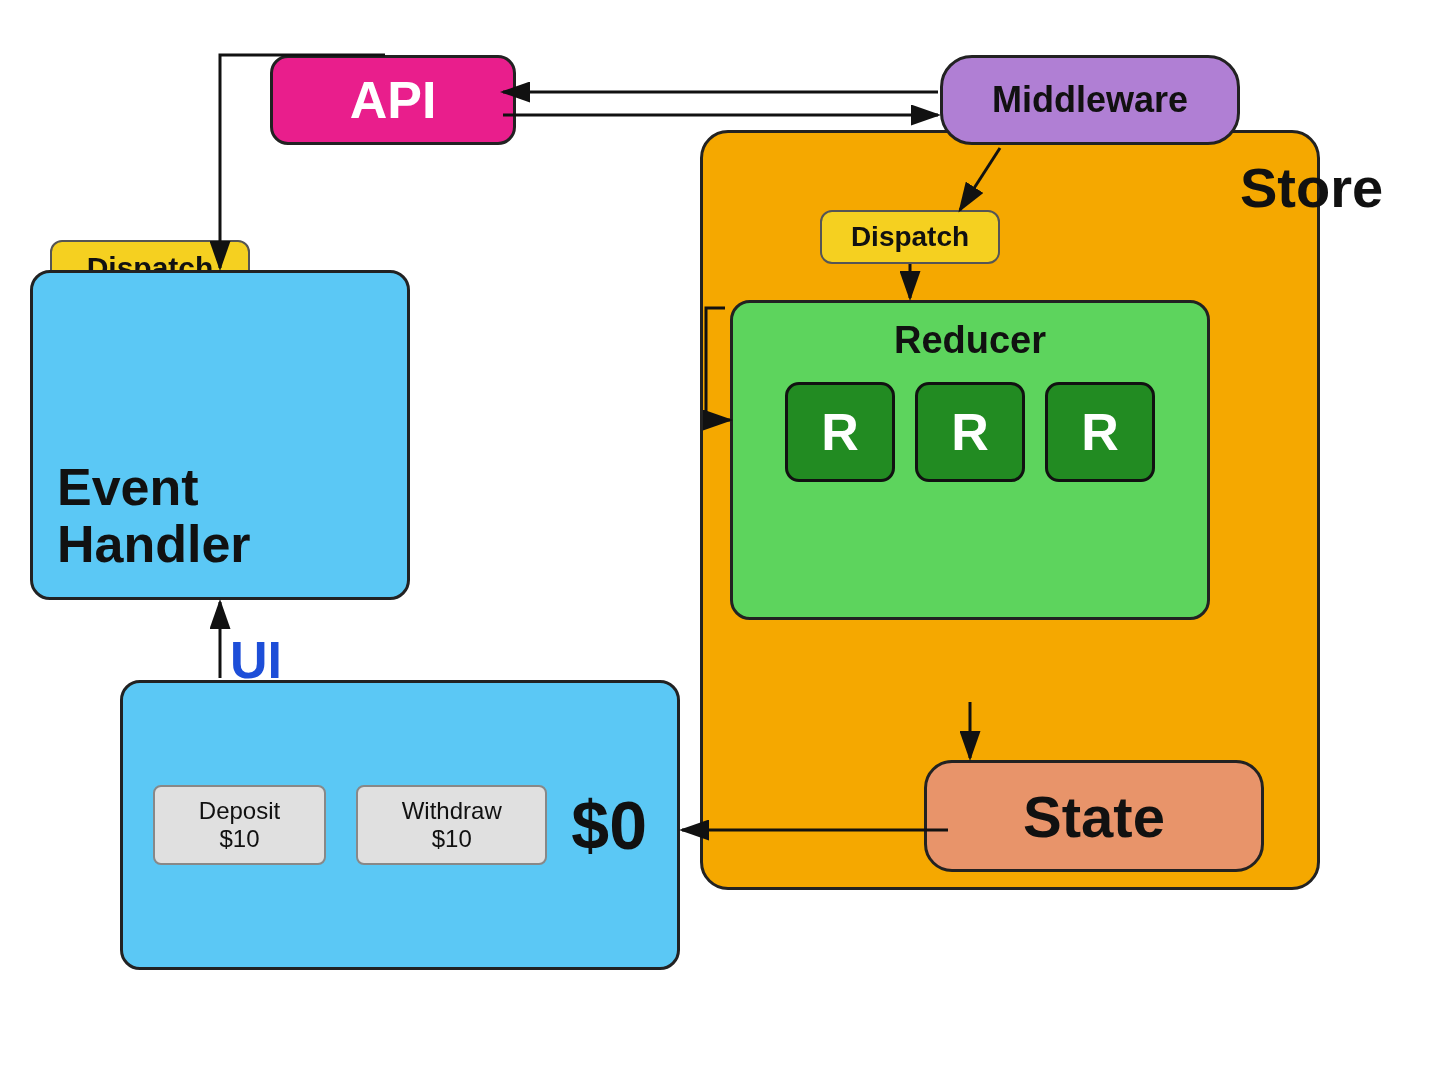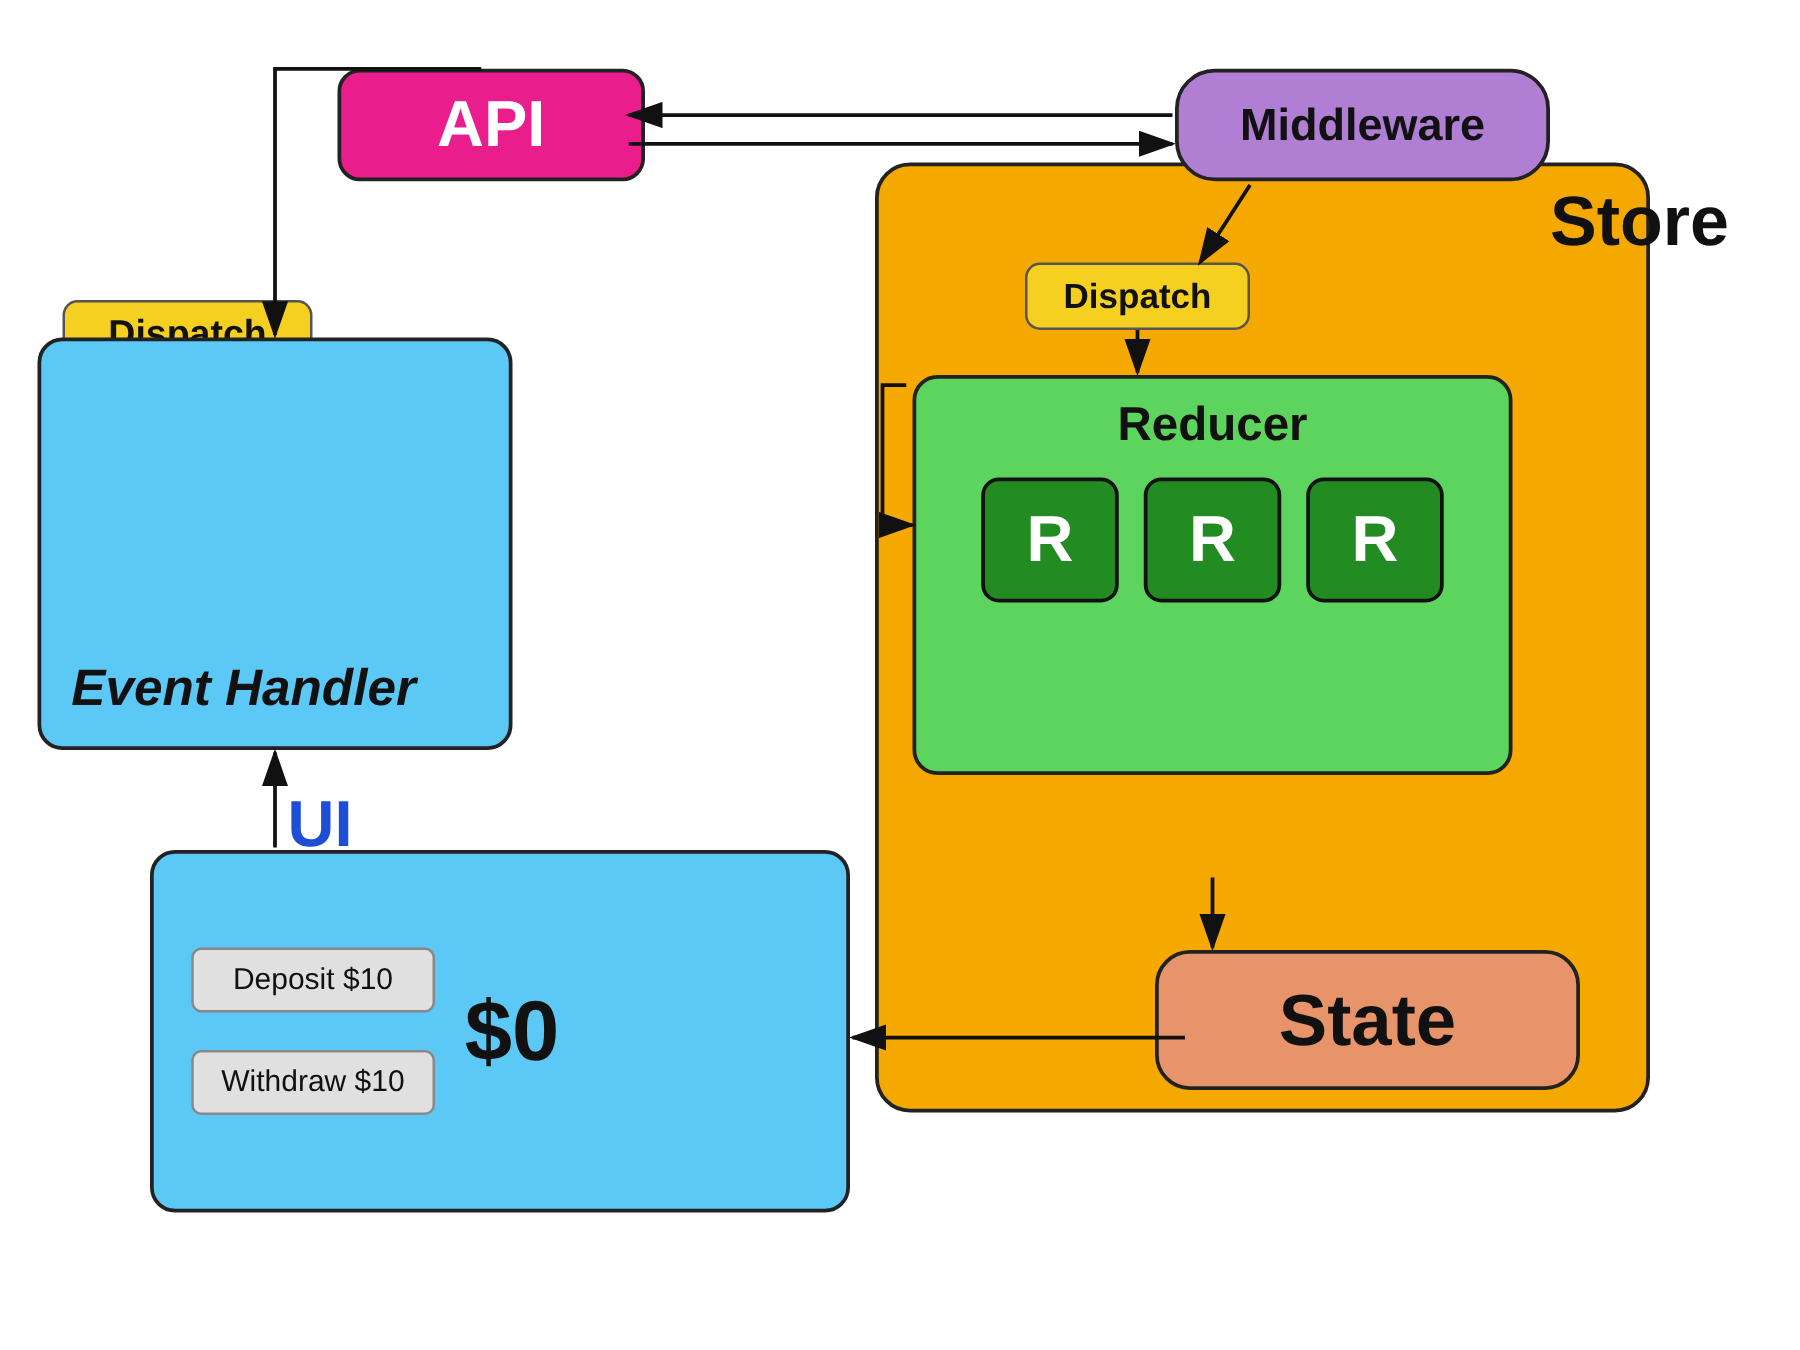--- a/index.html
+++ b/index.html
@@ -27,21 +27,21 @@
       top: 130px; left: 700px;
       width: 620px;
       height: 760px;
       background: #F5A800;
       border-radius: 28px;
       border: 3px solid #222;
     }
 
     .store-label {
       position: absolute;
-      top: 144px; left: 1240px;
+      top: 155px; left: 1240px;
       font-size: 56px;
       font-weight: bold;
       color: #111;
     }
 
     
     .middleware-box {
       position: absolute;
       top: 55px; left: 940px;
       width: 300px;
@@ -169,25 +169,24 @@
       background: #5BC8F5;
       border-radius: 20px;
       border: 3px solid #222;
       display: flex;
       flex-direction: column;
       align-items: flex-start;
       justify-content: flex-end;
       padding: 24px;
     }
     .event-handler-label {
-      font-size: 41px;
+      font-size: 52px;
       font-weight: bold;
       color: #111;
       line-height: 1.1;
-      font-style: italic;
     }
 
     
     .dispatch-eh {
       position: absolute;
       top: 240px; left: 50px;
       width: 200px;
       height: 56px;
       background: #F5D020;
       border-radius: 12px;
@@ -221,21 +220,21 @@
       border-radius: 20px;
       border: 3px solid #222;
       display: flex;
       align-items: center;
       padding: 30px;
       gap: 24px;
     }
 
     .ui-buttons {
       display: flex;
-      flex-direction: column;
+      flex-direction: row;
       gap: 30px;
     }
     .ui-btn {
       background: #e0e0e0;
       border: 2px solid #888;
       border-radius: 8px;
       padding: 10px 22px;
       font-size: 24px;
       color: #111;
       cursor: pointer;

